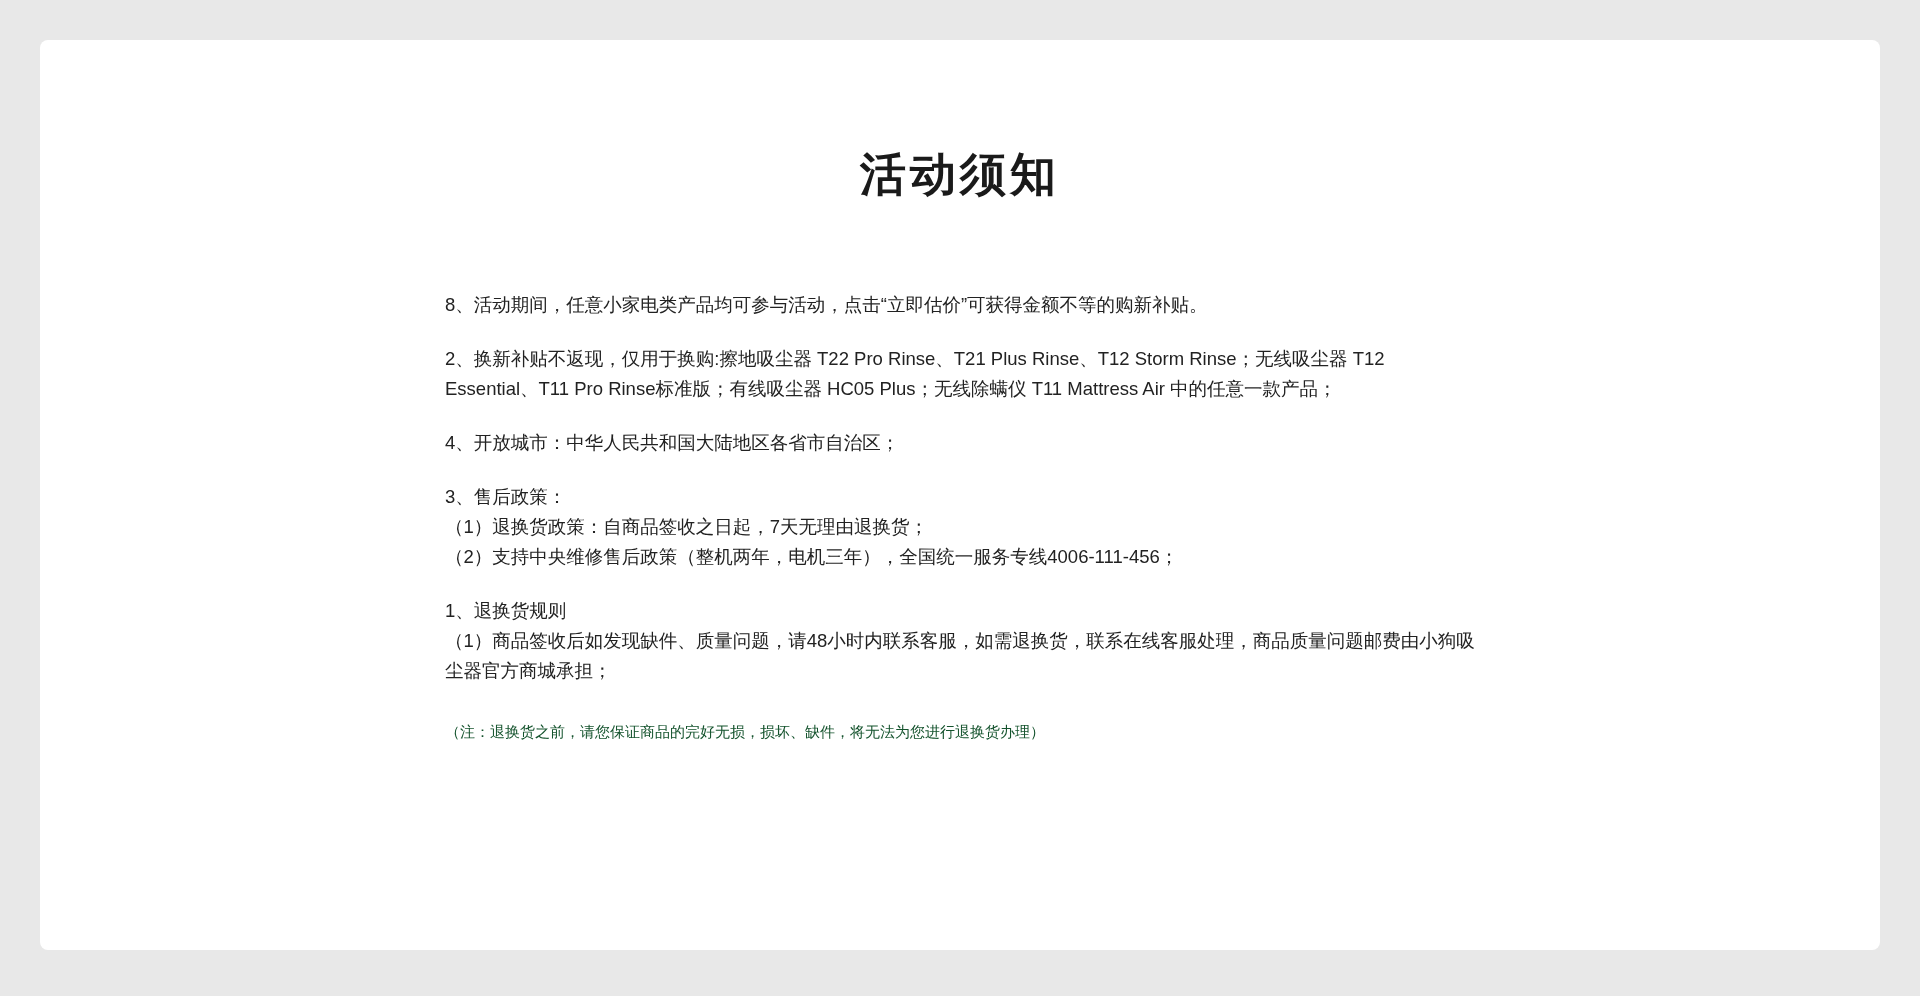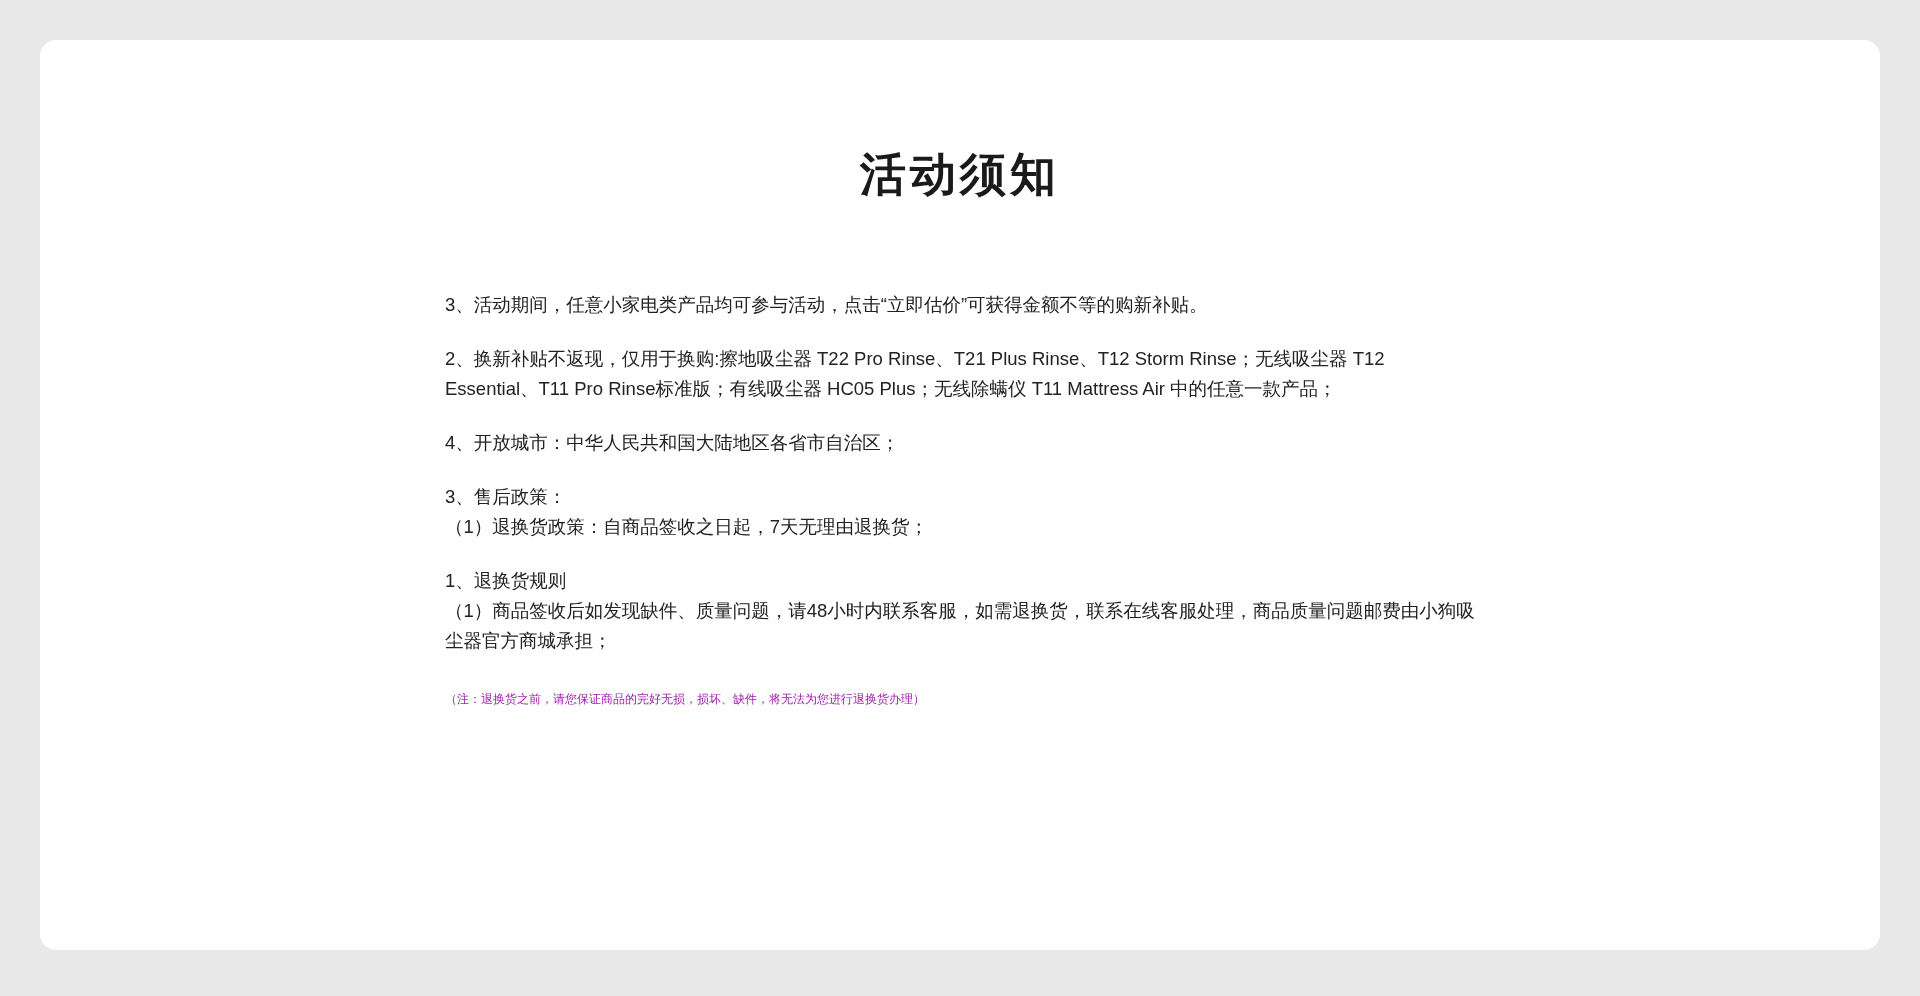--- a/index.html
+++ b/index.html
@@ -17,21 +17,21 @@
     box-sizing: border-box;
     display: flex;
     justify-content: center;
     align-items: flex-start;
   }
   .card {
     margin-top: 40px;
     width: 1840px;
     height: 910px;
     background: #ffffff;
-    border-radius: 16px;
+    border-radius: 8px;
     box-sizing: border-box;
     padding: 50px 0 0 0;
     position: relative;
     overflow: hidden;
   }
   .title-wrap {
     text-align: center;
     margin-top: 28px;
     margin-bottom: 58px;
   }
@@ -63,54 +63,55 @@
   }
   .para {
     margin-bottom: 24px;
   }
   .line {
     margin: 0;
     padding: 0;
   }
   .note {
     margin-top: 34px;
-    color: #a21caf;
-    font-size: 12px;
+    color: #14532d;
+    font-size: 15px;
   }
 </style>
 </head>
 <body>
 
 <div id="page-root">
   <div class="card">
 
     <div class="title-wrap">
       <h1 class="title">
         <span class="title-underline"></span>
         <span>活动须知</span>
       </h1>
     </div>
 
     <div class="body">
 
       <div class="para">
-        <p class="line">3、活动期间，任意小家电类产品均可参与活动，点击“立即估价”可获得金额不等的购新补贴。</p>
+        <p class="line">8、活动期间，任意小家电类产品均可参与活动，点击“立即估价”可获得金额不等的购新补贴。</p>
       </div>
 
       <div class="para">
         <p class="line">2、换新补贴不返现，仅用于换购:擦地吸尘器 T22 Pro Rinse、T21 Plus Rinse、T12 Storm Rinse；无线吸尘器 T12 Essential、T11 Pro Rinse标准版；有线吸尘器 HC05 Plus；无线除螨仪 T11 Mattress Air 中的任意一款产品；</p>
       </div>
 
       <div class="para">
         <p class="line">4、开放城市：中华人民共和国大陆地区各省市自治区；</p>
       </div>
 
       <div class="para">
         <p class="line">3、售后政策：</p>
         <p class="line">（1）退换货政策：自商品签收之日起，7天无理由退换货；</p>
+        <p class="line">（2）支持中央维修售后政策（整机两年，电机三年），全国统一服务专线4006-111-456；</p>
       </div>
 
       <div class="para">
         <p class="line">1、退换货规则</p>
         <p class="line">（1）商品签收后如发现缺件、质量问题，请48小时内联系客服，如需退换货，联系在线客服处理，商品质量问题邮费由小狗吸尘器官方商城承担；</p>
       </div>
 
       <div class="note">（注：退换货之前，请您保证商品的完好无损，损坏、缺件，将无法为您进行退换货办理）</div>
 
     </div>

